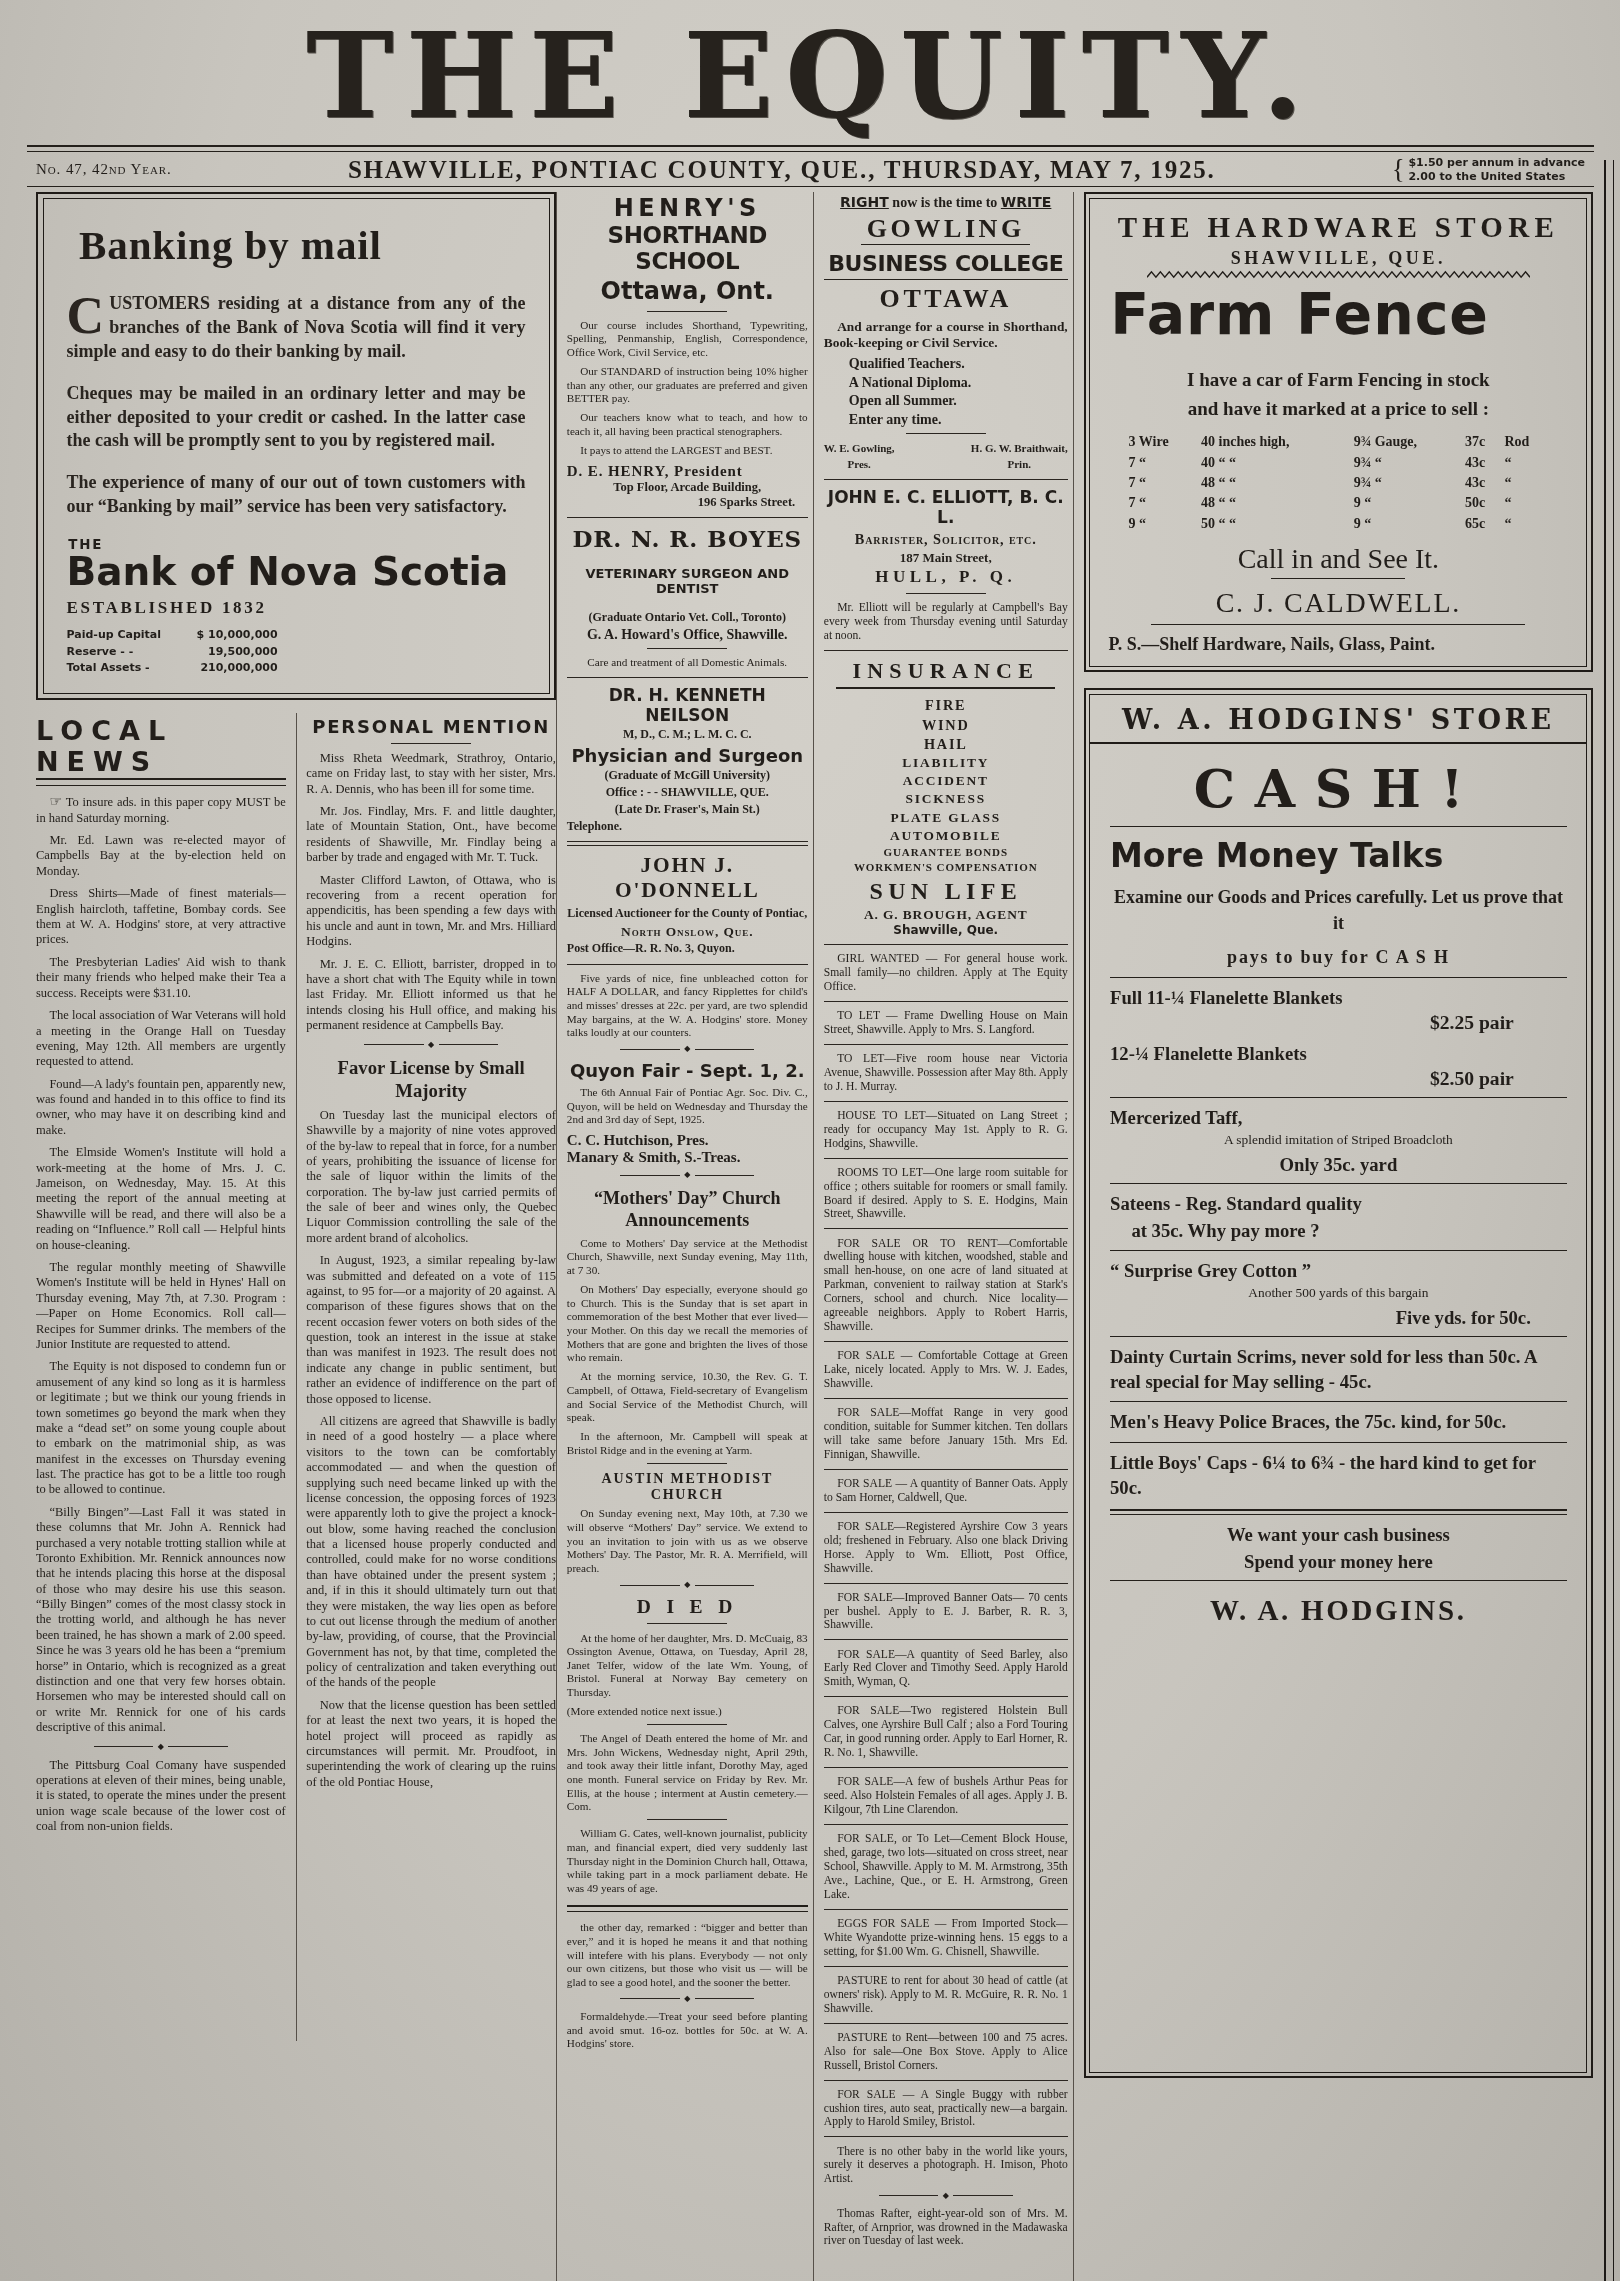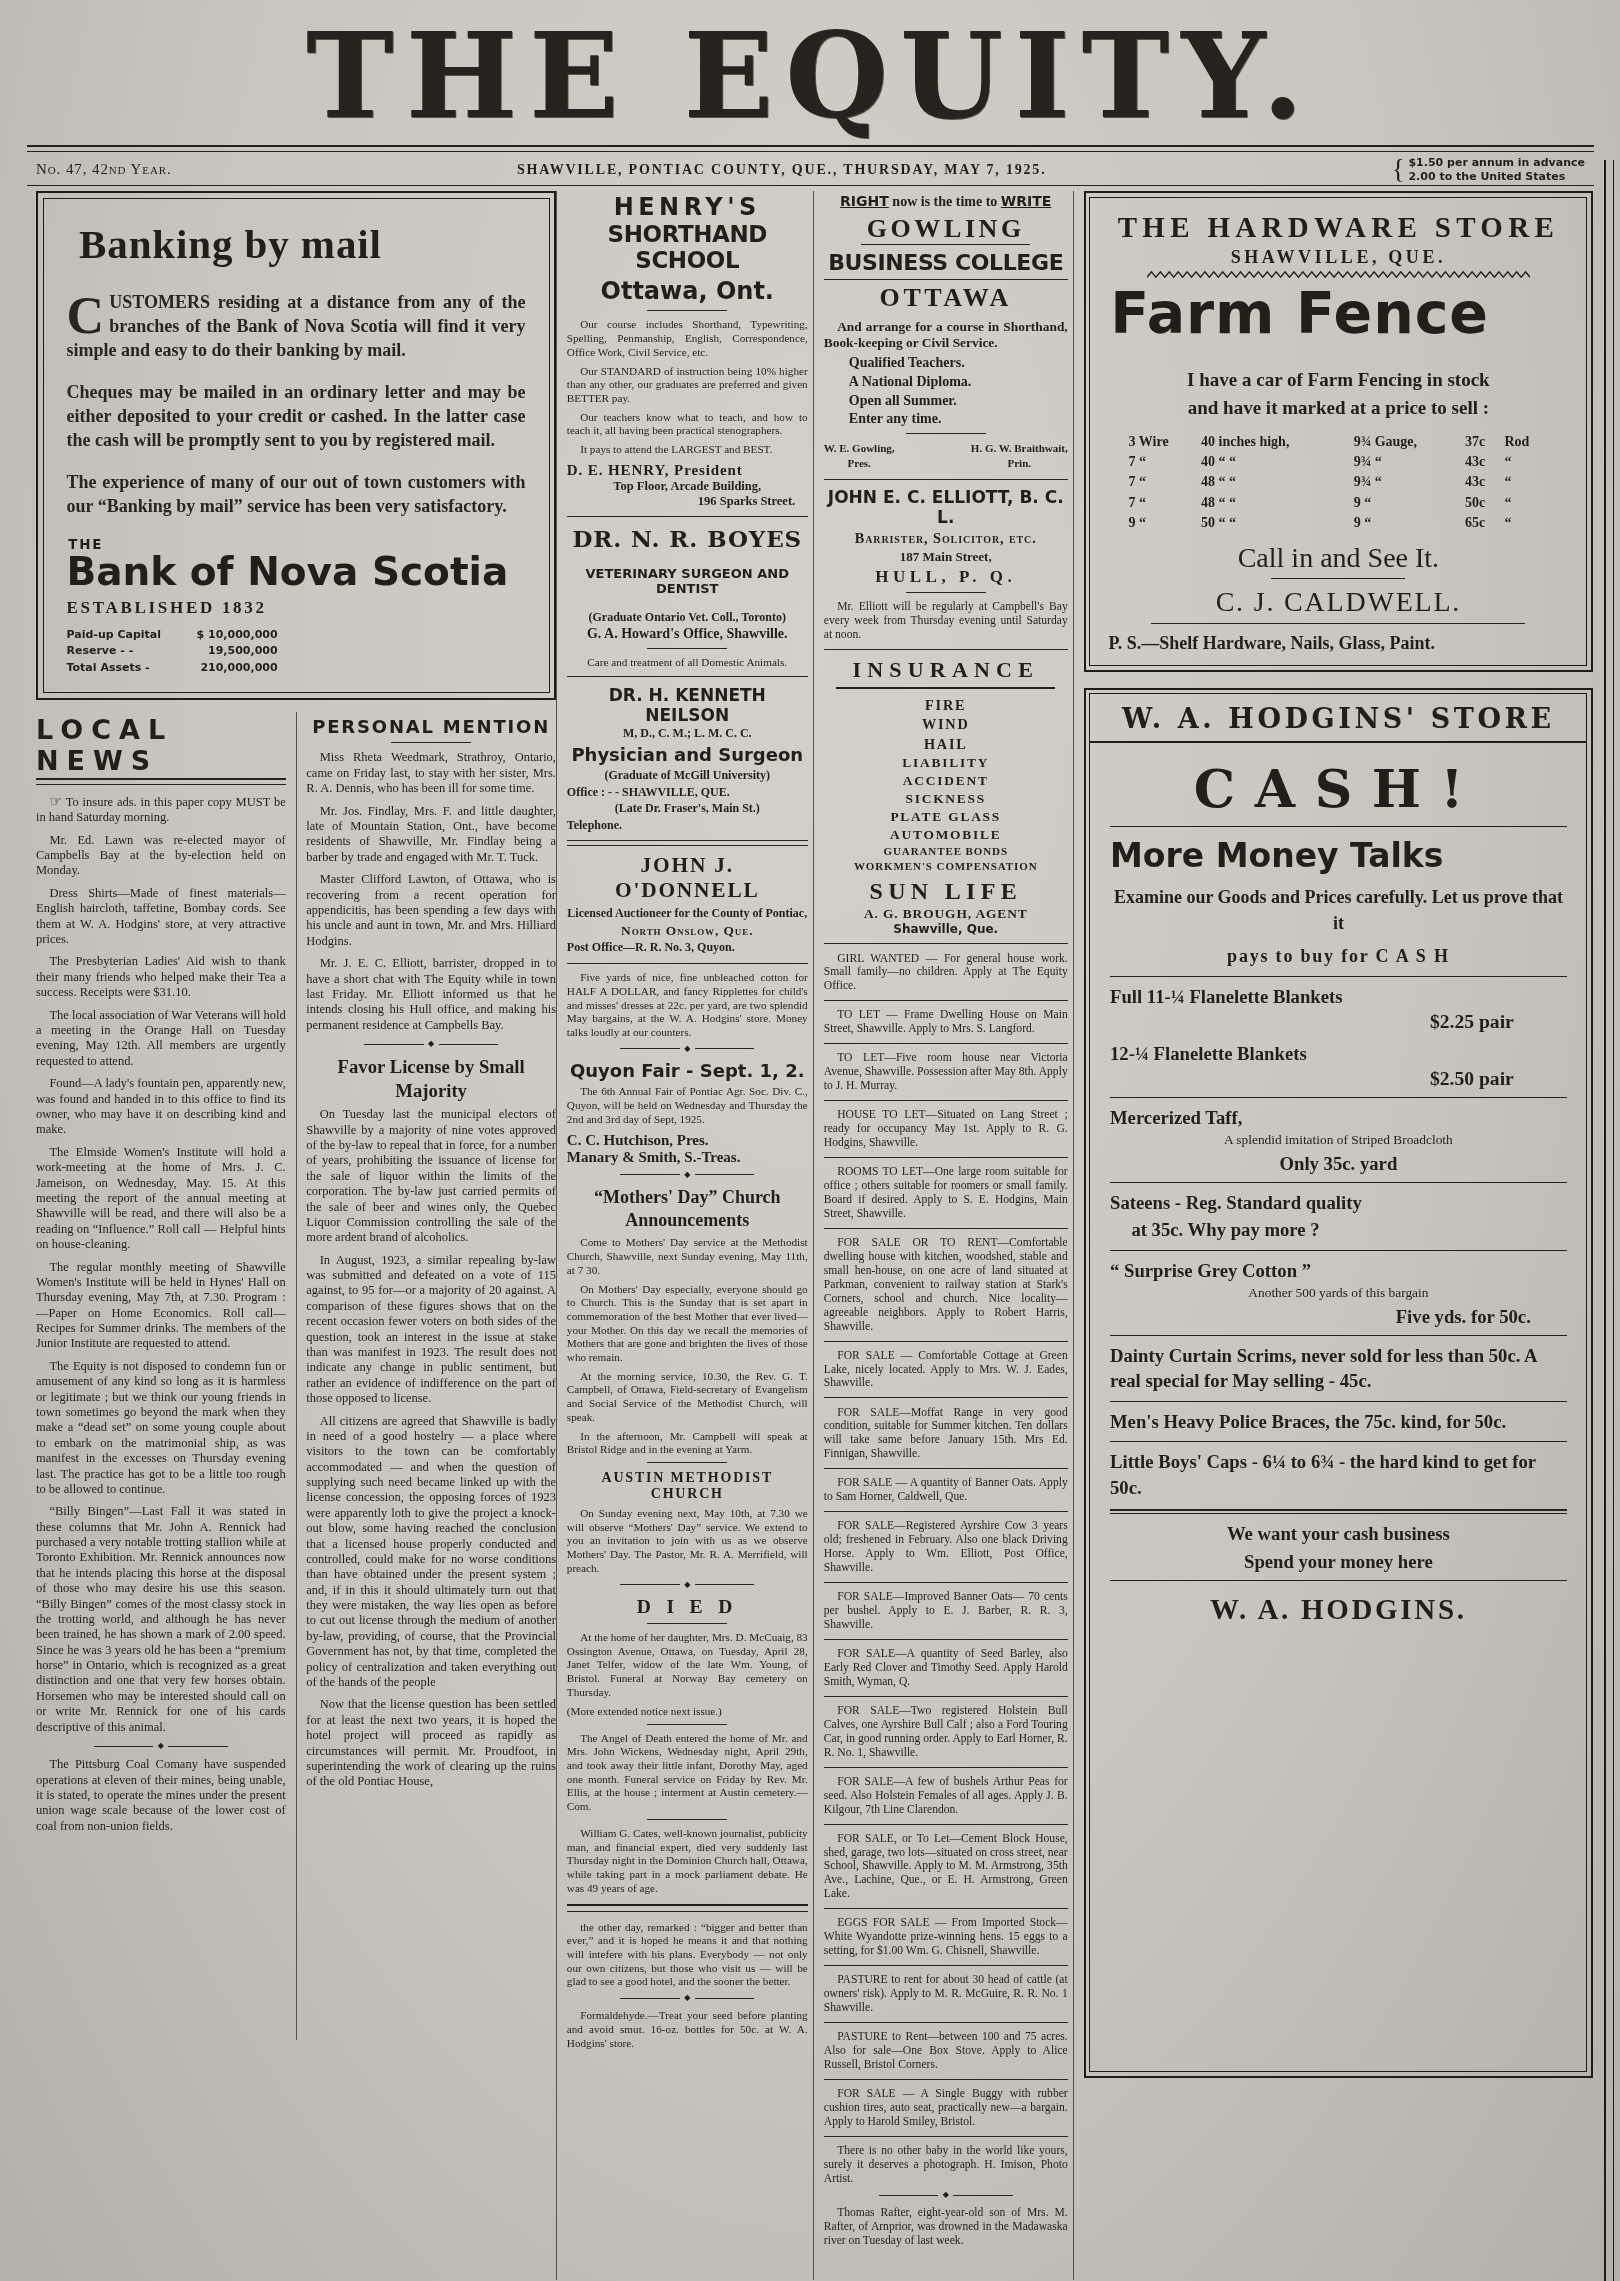--- a/index.html
+++ b/index.html
@@ -10,21 +10,21 @@
     border-left:2.7px solid #1c1916;border-right:1.8px solid #1c1916;}
   
   .masthead{padding-top:9px;}
   .mast-title{margin:0;text-align:center;font-family:"DejaVu Serif","Liberation Serif",serif;
     font-weight:700;font-size:118px;line-height:134px;letter-spacing:0.10em;color:#26221d;
     text-shadow:0.9px 0.9px 0 #56524c;}
   .rule2{height:4.5px;border-top:2.7px solid #24201b;border-bottom:0.9px solid #24201b;margin:1.8px 27px 0 27px;}
   .rule1{height:0;border-top:1.8px solid #24201b;margin:1.8px 27px 0 27px;}
   .dateline{display:flex;align-items:center;justify-content:space-between;margin:3.6px 36px 1.8px 36px;}
   .issue{font-size:15px;letter-spacing:0.9px;font-variant:small-caps;}
-  .dl-center{font-weight:700;font-size:14px;letter-spacing:1.8px;}
+  .dl-center{font-weight:700;font-size:25px;letter-spacing:1.8px;}
   .dl-price{display:flex;align-items:center;gap:3.6px;}
   .brace{font-size:27px;font-weight:400;line-height:1;}
   .price-lines{font-family:"DejaVu Sans","Liberation Sans",sans-serif;font-weight:700;font-size:11px;line-height:1.25;}
   
   .cols{display:grid;grid-template-columns:520px 257px 260px 520px;column-gap:0;
     margin:5.3px 25px 0 36px;height:2089px;}
   .col{overflow:hidden;}
   .colB,.colC,.colD{border-left:0.9px solid #565049;padding-left:9.8px;}
   .colB,.colC{padding-right:5.3px;}
   
@@ -253,21 +253,21 @@
       <div class="vet-line">(Graduate Ontario Vet. Coll., Toronto)</div>
       <div class="vet-line" style="font-size:14px;">G. A. Howard's Office,  Shawville.</div>
       <div class="shortrule"></div>
       <p class="bp center">Care and treatment of all Domestic Animals.</p>
       <div class="xrule"></div>
 
       <div class="neil-name">DR. H. KENNETH NEILSON</div>
       <div class="vet-line">M, D., C. M.; L. M. C. C.</div>
       <div class="neil-sub">Physician and Surgeon</div>
       <div class="vet-line">(Graduate of McGill University)</div>
-      <div class="vet-line" style="text-align:left;">Office : - -  SHAWVILLE, QUE.</div>
+      <div class="vet-line" style="text-align:center;">Office : - -  SHAWVILLE, QUE.</div>
       <div class="vet-line">(Late Dr. Fraser's, Main St.)</div>
       <div class="vet-line" style="text-align:left;">Telephone.</div>
       <div class="xrule-d"></div>
 
       <div class="od-name">JOHN  J.  O'DONNELL</div>
       <div class="od-line">Licensed Auctioneer for the County of Pontiac,</div>
       <div class="od-line" style="font-variant:small-caps;letter-spacing:0.9px;font-size:13.4px;">North Onslow, Que.</div>
       <div class="od-line" style="text-align:left;">Post Office—R. R. No. 3, Quyon.</div>
       <div class="xrule"></div>
 

